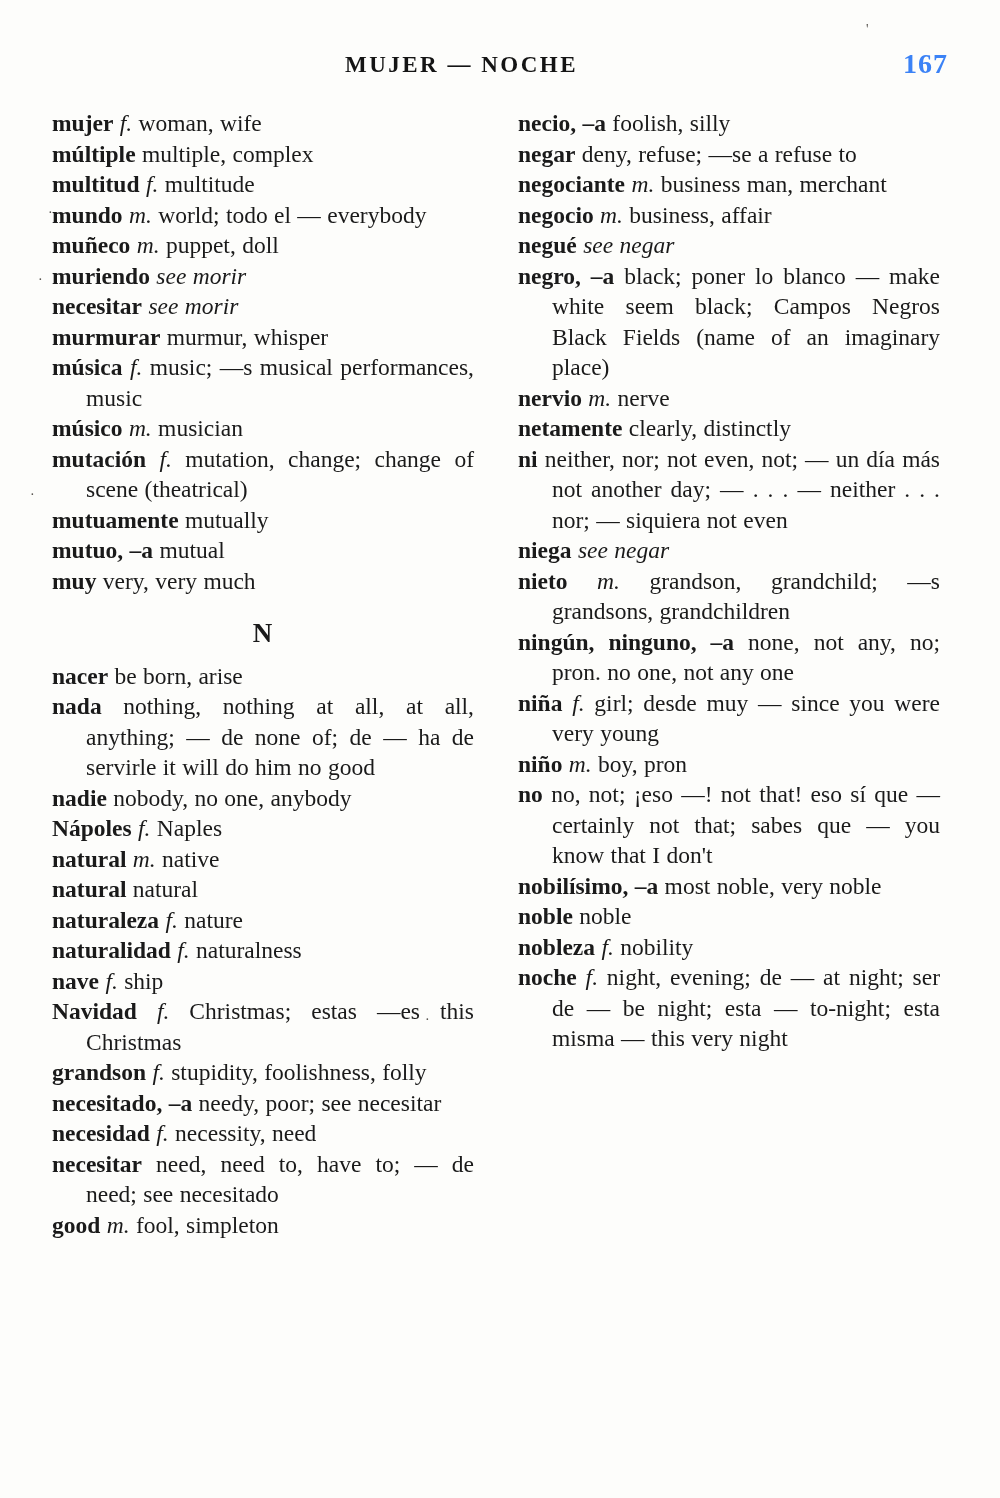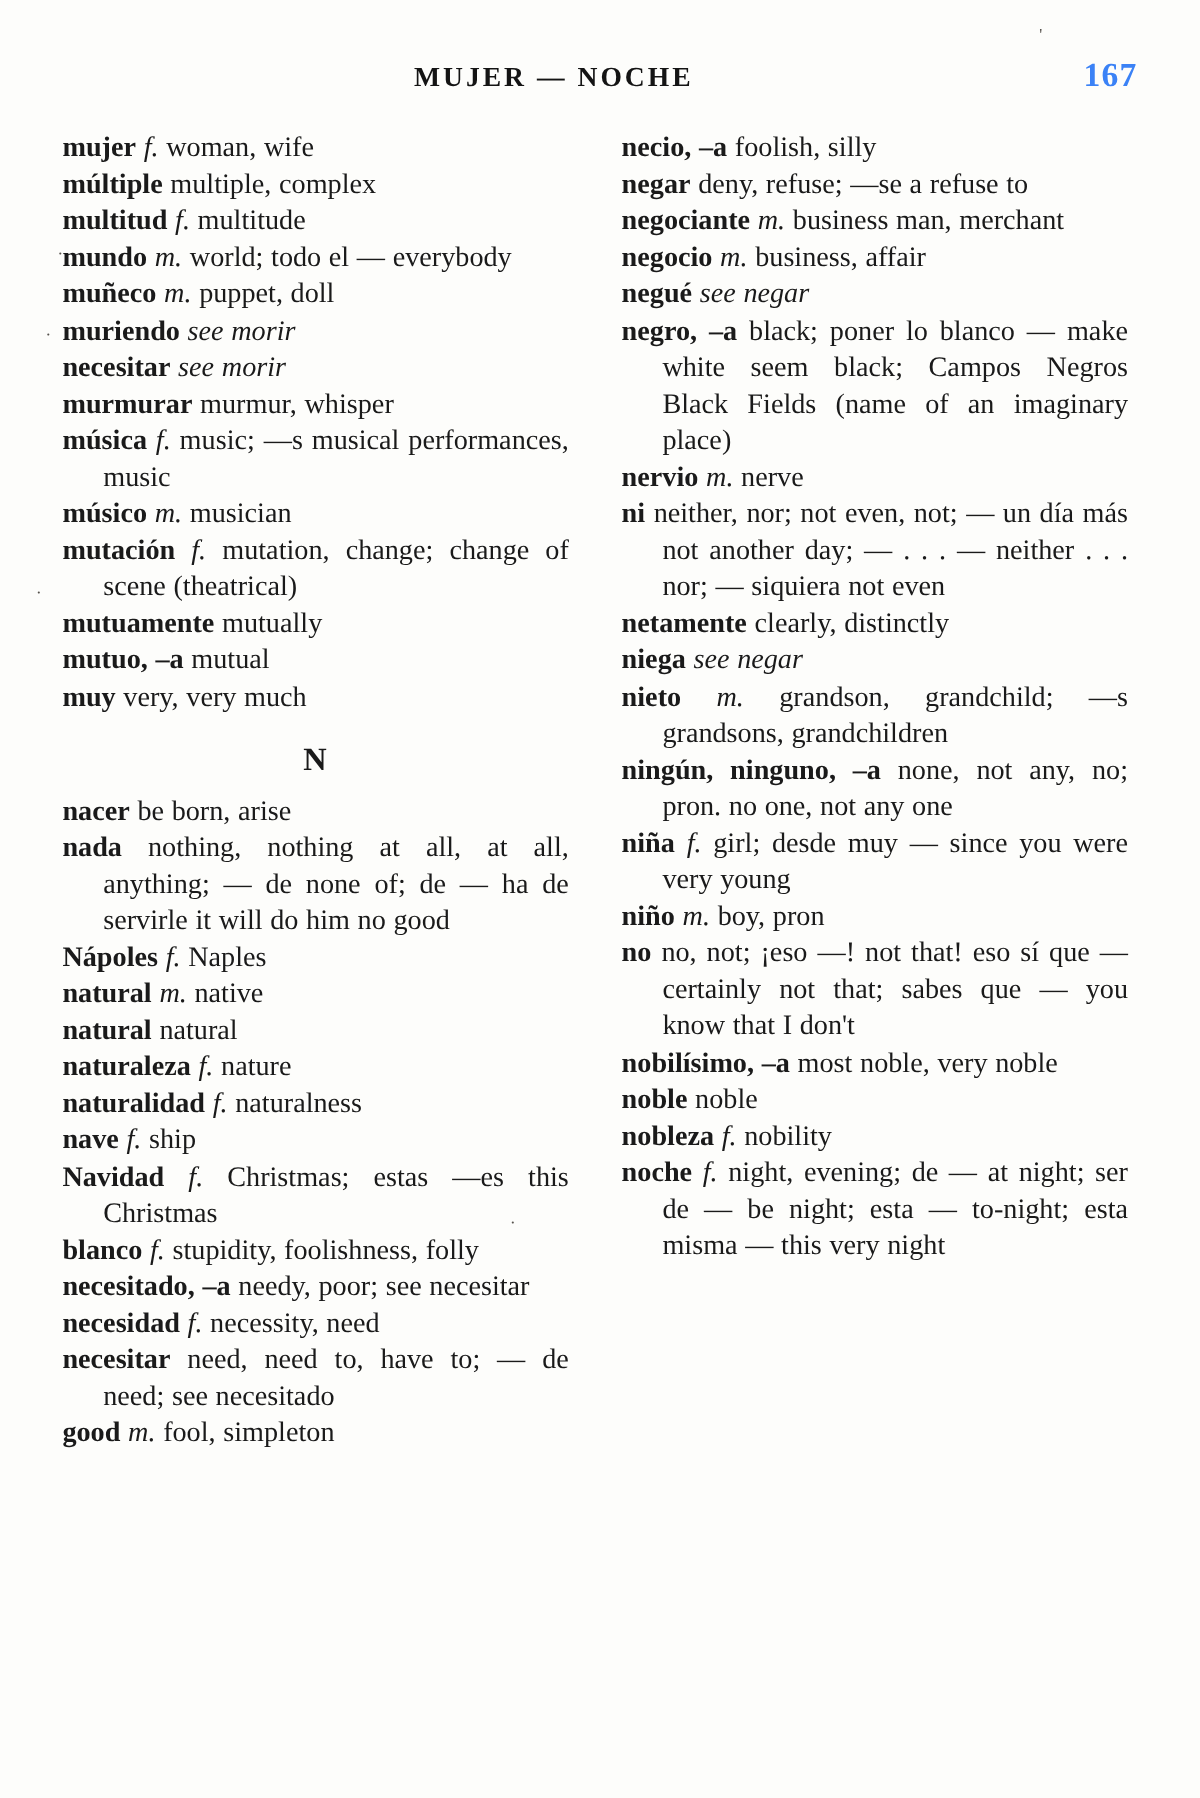--- a/index.html
+++ b/index.html
@@ -126,45 +126,46 @@
         <p class="entry"><span class="hw">mutuamente</span><span> mutually</span></p>
         <p class="entry"><span class="hw">mutuo, –a</span><span> mutual</span></p>
         <p class="entry"><span class="hw">muy</span><span> very, very much</span></p>
       </div>
 
       <div class="section-letter">N</div>
 
       <div>
         <p class="entry"><span class="hw">nacer</span><span> be born, arise</span></p>
         <p class="entry"><span class="hw">nada</span><span> nothing, nothing at all, at all, anything;  — de none of;  de — ha de servirle it will do him no good</span></p>
+        <p class="entry"><span class="hw">nadie</span><span> nobody, no one, anybody</span></p>
         <p class="entry"><span class="hw">Nápoles</span> <span class="it">f.</span><span> Naples</span></p>
         <p class="entry"><span class="hw">natural</span> <span class="it">m.</span><span> native</span></p>
         <p class="entry"><span class="hw">natural</span><span> natural</span></p>
         <p class="entry"><span class="hw">naturaleza</span> <span class="it">f.</span><span> nature</span></p>
         <p class="entry"><span class="hw">naturalidad</span> <span class="it">f.</span><span> naturalness</span></p>
         <p class="entry"><span class="hw">nave</span> <span class="it">f.</span><span> ship</span></p>
         <p class="entry"><span class="hw">Navidad</span> <span class="it">f.</span><span> Christmas;  estas —es this Christmas</span></p>
-        <p class="entry"><span class="hw">blanco</span> <span class="it">f.</span><span> stupidity, foolishness, folly</span></p>
+        <p class="entry"><span class="hw">grandson</span> <span class="it">f.</span><span> stupidity, foolishness, folly</span></p>
         <p class="entry"><span class="hw">necesitado, –a</span><span> needy, poor;  see necesitar</span></p>
         <p class="entry"><span class="hw">necesidad</span> <span class="it">f.</span><span> necessity, need</span></p>
         <p class="entry"><span class="hw">necesitar</span><span> need, need to, have to;  — de need;  see necesitado</span></p>
         <p class="entry"><span class="hw">good</span> <span class="it">m.</span><span> fool, simpleton</span></p>
       </div>
     </div>
 
     <div class="col">
       <p class="entry"><span class="hw">necio, –a</span><span> foolish, silly</span></p>
       <p class="entry"><span class="hw">negar</span><span> deny, refuse;  —se a refuse to</span></p>
       <p class="entry"><span class="hw">negociante</span> <span class="it">m.</span><span> business man, merchant</span></p>
       <p class="entry"><span class="hw">negocio</span> <span class="it">m.</span><span> business, affair</span></p>
       <p class="entry"><span class="hw">negué</span><span class="it"> see negar</span></p>
       <p class="entry"><span class="hw">negro, –a</span><span> black;  poner lo blanco — make white seem black;  Campos Negros Black Fields (name of an imaginary place)</span></p>
       <p class="entry"><span class="hw">nervio</span> <span class="it">m.</span><span> nerve</span></p>
+      <p class="entry"><span class="hw">netamente</span><span> clearly, distinctly</span></p>
       <p class="entry"><span class="hw">ni</span><span> neither, nor;  not even, not;  — un día más not another day;  — . . . — neither . . . nor;  — siquiera not even</span></p>
-      <p class="entry"><span class="hw">netamente</span><span> clearly, distinctly</span></p>
       <p class="entry"><span class="hw">niega</span><span class="it"> see negar</span></p>
       <p class="entry"><span class="hw">nieto</span> <span class="it">m.</span><span> grandson, grandchild;  —s grandsons, grandchildren</span></p>
       <p class="entry"><span class="hw">ningún, ninguno, –a</span><span> none, not any, no;  pron. no one, not any one</span></p>
       <p class="entry"><span class="hw">niña</span> <span class="it">f.</span><span> girl;  desde muy — since you were very young</span></p>
       <p class="entry"><span class="hw">niño</span> <span class="it">m.</span><span> boy, pron</span></p>
       <p class="entry"><span class="hw">no</span><span> no, not;  ¡eso —! not that!  eso sí que — certainly not that;  sabes que — you know that I don't</span></p>
       <p class="entry"><span class="hw">nobilísimo, –a</span><span> most noble, very noble</span></p>
       <p class="entry"><span class="hw">noble</span><span> noble</span></p>
       <p class="entry"><span class="hw">nobleza</span> <span class="it">f.</span><span> nobility</span></p>
       <p class="entry"><span class="hw">noche</span> <span class="it">f.</span><span> night, evening;  de — at night;  ser de — be night;  esta — to-night;  esta misma — this very night</span></p>

